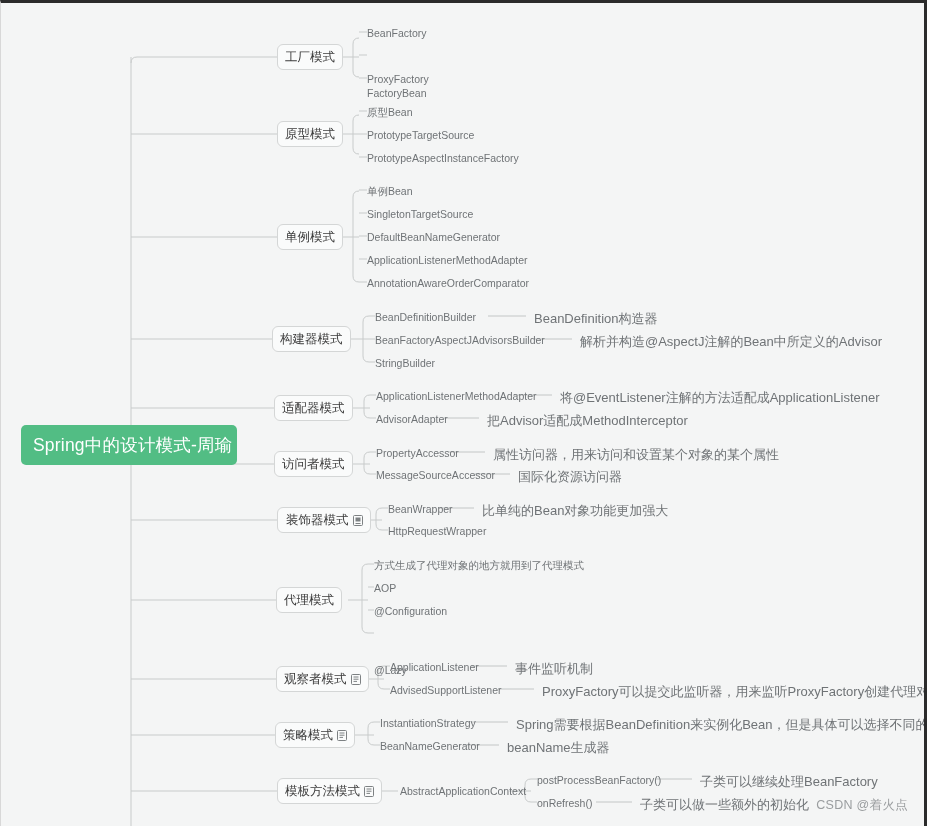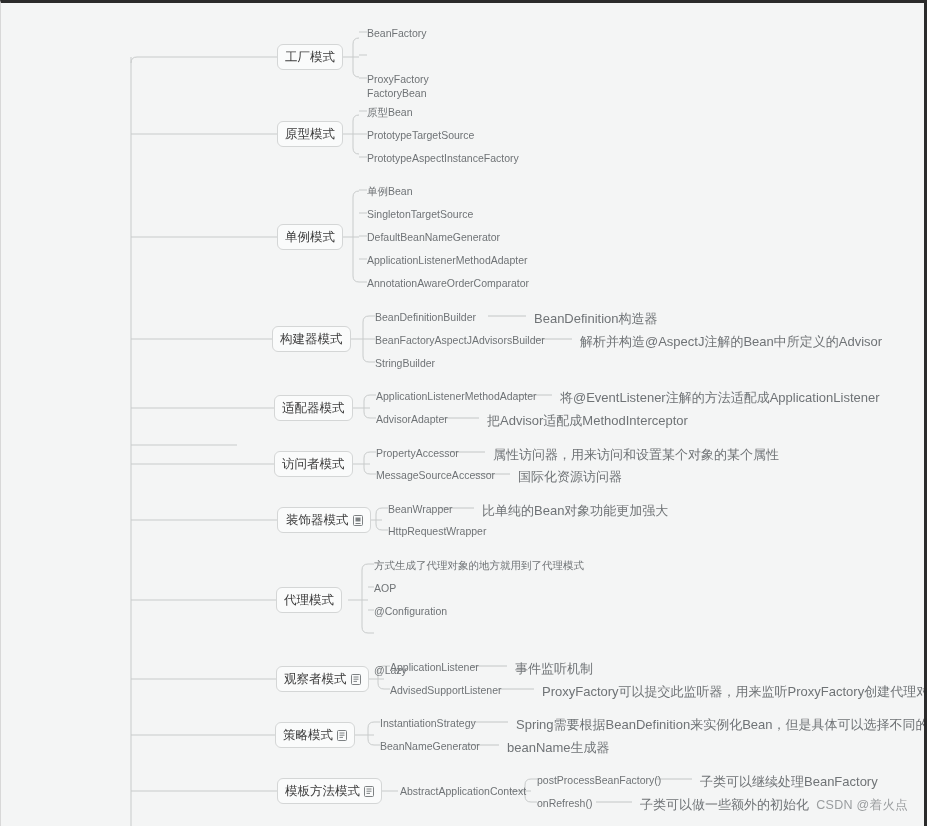--- a/index.html
+++ b/index.html
@@ -200,20 +200,23 @@
       <path d="M508 788 H524"></path>
       <path d="M530 776 Q524 776 524 782 V793 Q524 799 530 799"></path>
       <path d="M524 788 H530"></path>
       <path d="M530 776 H536"></path>
       <path d="M530 799 H536"></path>
       <path d="M655 776 H691" stroke="#c3c6c6"></path>
       <path d="M595 799 H631" stroke="#c3c6c6"></path>
     </g>
   </svg>
 
+  <div id="root-node">
+    <span>Spring中的设计模式-周瑜</span>
+  </div>
 
   <div class="pnode" style="left:276px; top:41px;">
     <span class="plabel">工厂模式</span>
   </div>
   <div class="pnode" style="left:276px; top:118px;">
     <span class="plabel">原型模式</span>
   </div>
   <div class="pnode" style="left:276px; top:221px;">
     <span class="plabel">单例模式</span>
   </div>

